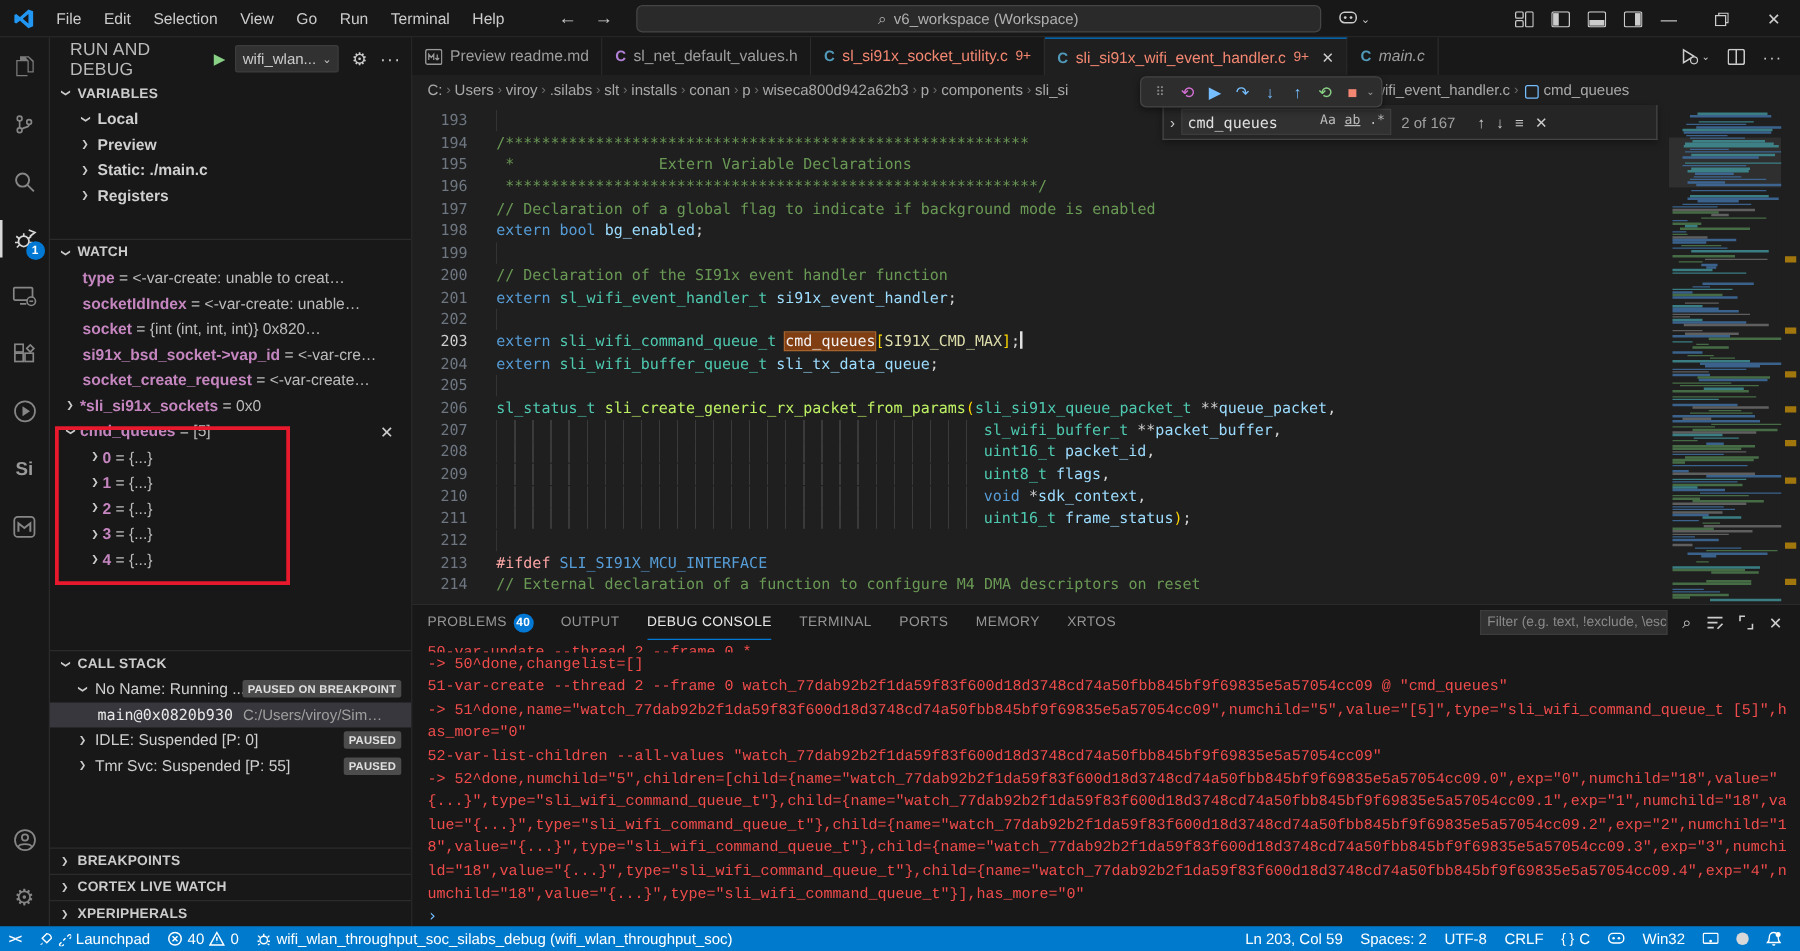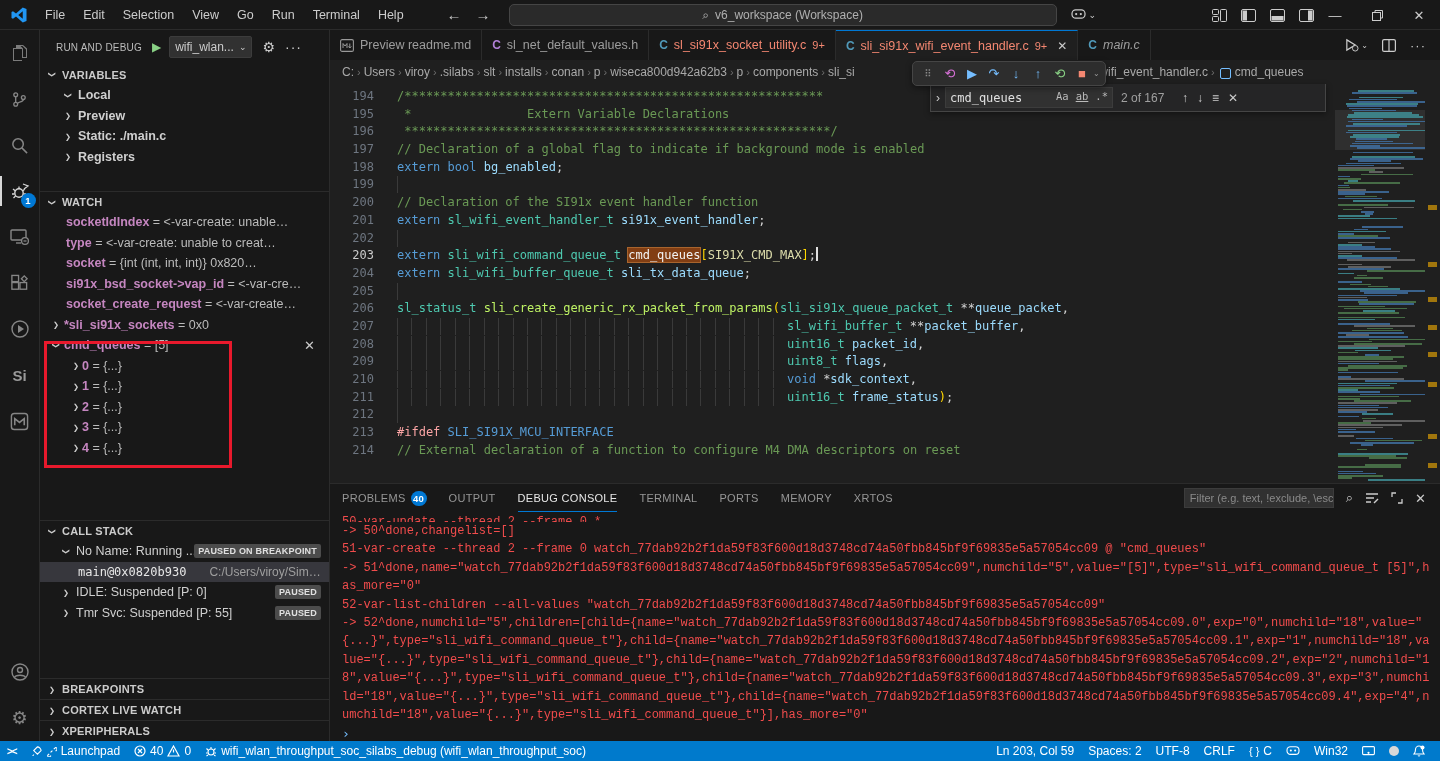--- a/index.html
+++ b/index.html
@@ -23,21 +23,21 @@
   .ab-icon { width:40px; height:46px; display:flex; align-items:center; justify-content:center; color:#868686; position:relative; }
   .ab-icon.active { color:#d7d7d7; }
   .ab-icon.active::before { content:""; position:absolute; left:0; top:8px; bottom:8px; width:2px; background:#d7d7d7; }
   .ab-badge { position:absolute; right:4px; bottom:6px; min-width:15px; height:15px; border-radius:8px; background:#0078d4; color:#fff; font-size:9.5px; line-height:15px; text-align:center; font-weight:700; }
   .ab-bottom { margin-top:auto; }
   .ab-si { font-size:15px; font-weight:700; color:#9a9a9a; }
 
   
   #sidebar { position:absolute; left:40px; top:30px; width:290px; bottom:20px; background:#181818; border-right:1px solid #2b2b2b; overflow:hidden; }
   #sb-header { height:34px; display:flex; align-items:center; padding:0 8px 0 16px; }
-  #sb-title { font-size:10px; color:#bbbbbb; letter-spacing:.2px; }
+  #sb-title { font-size:14px; color:#bbbbbb; letter-spacing:.2px; }
   #launch-box { margin-left:8px; height:22px; background:#313131; border:1px solid #3c3c3c; border-radius:2px; display:flex; align-items:center; padding:0 5px; gap:5px; color:#ccc; font-size:12px; }
   .play-glyph { color:#89d185; font-size:12px; }
   .hdr-gear { margin-left:10px; color:#ccc; font-size:14px; }
   .hdr-dots { margin-left:10px; color:#ccc; font-size:14px; letter-spacing:1px; }
 
   .sect-hdr { height:21px; display:flex; align-items:center; gap:4px; padding-left:6px; font-size:11px; font-weight:700; color:#cccccc; letter-spacing:.2px; }
   .tw { display:inline-block; width:12px; text-align:center; font:700 10px "DejaVu Sans Mono",monospace; color:#cccccc; }
   .tw.open { transform:rotate(90deg); }
   .sb-row { height:20.5px; display:flex; align-items:center; font-size:12.5px; color:#cfcfcf; white-space:nowrap; overflow:hidden; }
   .var-row { padding-left:22px; font-weight:700; gap:4px; }
@@ -46,21 +46,21 @@
   .wname { color:#c586c0; font-weight:700; }
   .wval  { color:#bbbbbb; }
   .watch-child { padding-left:46px; }
   .watch-x { position:absolute; right:14px; color:#cccccc; font-size:13px; }
   #watch-wrap { position:relative; }
   #red-box { position:absolute; left:4px; top:311px; width:188px; height:127px; border:3px solid #e8192c; z-index:6; pointer-events:none; }
 
   .cs-thread { padding-left:20px; gap:4px; position:relative; }
   .badge { background:#4c4c4c; color:#e0e0e0; font-size:9px; font-weight:700; padding:2px 4px; border-radius:2px; letter-spacing:.2px; }
   .badge-right { position:absolute; right:8px; }
-  .cs-frame { background:#37373d; padding-left:38px; gap:23px; }
+  .cs-frame { background:#37373d; padding-left:38px; gap:8px; }
   .cs-frame .fname { font-family:"DejaVu Sans Mono",monospace; font-size:12px; color:#e8e8e8; }
   .cs-frame .fpath { color:#9f9f9f; font-size:12px; }
   #sb-bottom { position:absolute; left:0; right:0; bottom:0; }
   #sb-bottom .sect-hdr { border-top:1px solid #2b2b2b; height:21px; }
 
   
   #tabbar { position:absolute; left:330px; top:30px; right:0; height:30px; background:#181818; display:flex; }
   .tab { height:30px; display:flex; align-items:center; gap:6px; padding:0 10px; border-right:1px solid #2b2b2b; background:#181818; color:#9d9d9d; font-size:12.5px; white-space:nowrap; }
   .tab.active { background:#1f1f1f; color:#e7e7e7; border-top:1px solid #0078d4; }
   .tab .err { color:#f48771; }
@@ -293,26 +293,26 @@
       </div>
     </div>
 
   <div style="height:24px"></div>
   <div class="sect-hdr" style="border-top:1px solid #2b2b2b">
     <span class="tw open">❯</span>
       <span>WATCH</span>
   </div>
   <div id="watch-wrap">
       <div class="sb-row watch-row">
+        <span class="wname">type</span>
+        <span class="wval">&nbsp;= &lt;-var-create: unable to creat…</span>
+      </div>
+      <div class="sb-row watch-row">
         <span class="wname">socketIdIndex</span>
         <span class="wval">&nbsp;= &lt;-var-create: unable…</span>
-      </div>
-      <div class="sb-row watch-row">
-        <span class="wname">type</span>
-        <span class="wval">&nbsp;= &lt;-var-create: unable to creat…</span>
       </div>
       <div class="sb-row watch-row">
         <span class="wname">socket</span>
         <span class="wval">&nbsp;= {int (int, int, int)} 0x820…</span>
       </div>
       <div class="sb-row watch-row">
         <span class="wname">si91x_bsd_socket-&gt;vap_id</span>
         <span class="wval">&nbsp;= &lt;-var-cre…</span>
       </div>
       <div class="sb-row watch-row">
@@ -501,20 +501,21 @@
     </span>
   </div>
   <span id="find-count">2 of 167</span>
   <span class="find-act">↑</span>
   <span class="find-act">↓</span>
   <span class="find-act">≡</span>
   <span class="find-act">✕</span>
 </div>
 
 <div id="code">
+    <div class="cline"><span class="gut mono">193</span><span class="lpad"></span><span class="ind0"></span></div>
     <div class="cline"><span class="gut mono">194</span><span class="lpad"></span><span class="cm">/**********************************************************</span></div>
     <div class="cline"><span class="gut mono">195</span><span class="lpad"></span><span class="cm"> *                Extern Variable Declarations</span></div>
     <div class="cline"><span class="gut mono">196</span><span class="lpad"></span><span class="cm"> ***********************************************************/</span></div>
     <div class="cline"><span class="gut mono">197</span><span class="lpad"></span><span class="cm">// Declaration of a global flag to indicate if background mode is enabled</span></div>
     <div class="cline"><span class="gut mono">198</span><span class="lpad"></span><span class="kw">extern </span><span class="kw">bool </span><span class="vr">bg_enabled</span><span class="tx">;</span></div>
     <div class="cline"><span class="gut mono">199</span><span class="lpad"></span><span class="ind0"></span></div>
     <div class="cline"><span class="gut mono">200</span><span class="lpad"></span><span class="cm">// Declaration of the SI91x event handler function</span></div>
     <div class="cline"><span class="gut mono">201</span><span class="lpad"></span><span class="kw">extern </span><span class="ty">sl_wifi_event_handler_t </span><span class="vr">si91x_event_handler</span><span class="tx">;</span></div>
     <div class="cline"><span class="gut mono">202</span><span class="lpad"></span><span class="ind0"></span></div>
     <div class="cline"><span class="gut mono cur">203</span><span class="lpad"></span><span class="kw">extern </span><span class="ty">sli_wifi_command_queue_t </span><span class="findm">cmd_queues</span><span class="br">[</span><span class="gd">SI91X_CMD_MAX</span><span class="br">]</span><span class="tx">;</span><span class="cursor"></span></div>

